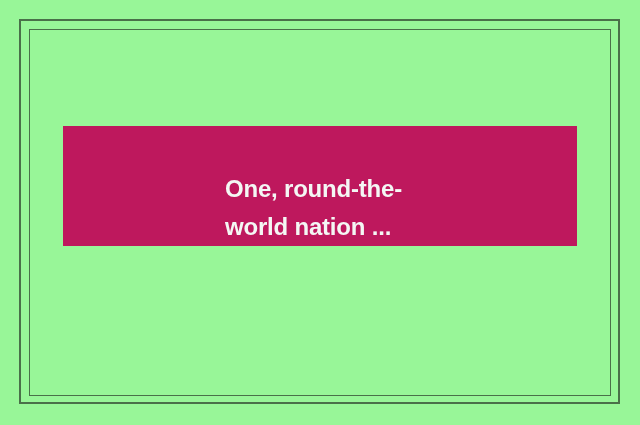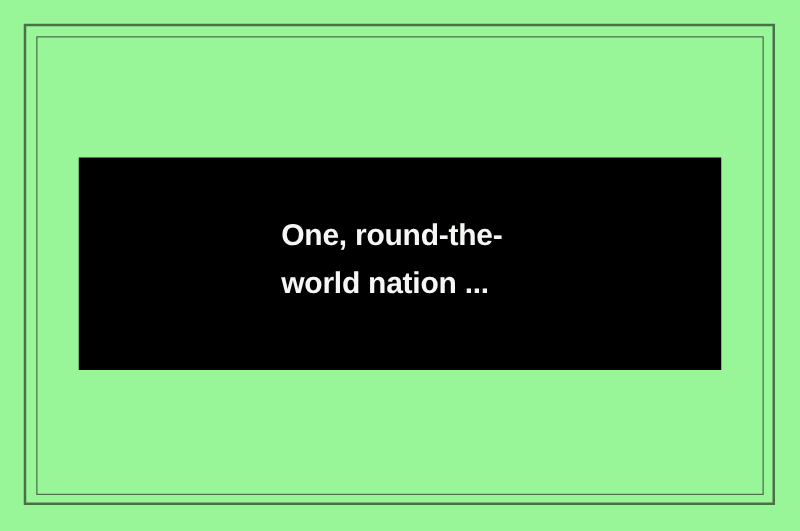--- a/index.html
+++ b/index.html
@@ -43,22 +43,22 @@
     box-sizing: border-box;
     background: transparent;
   }
 
   
   #content-card {
     position: absolute;
     left: 63px;
     top: 126px;
     width: 514px;
-    height: 170px;
-    background: #000000;
+    height: 120px;
+    background: #be185d;
     box-sizing: border-box;
   }
 
   #card-text {
     position: absolute;
     left: 162px;
     top: 44px;
     width: 260px;
     margin: 0;
     color: #f4f7f4;

